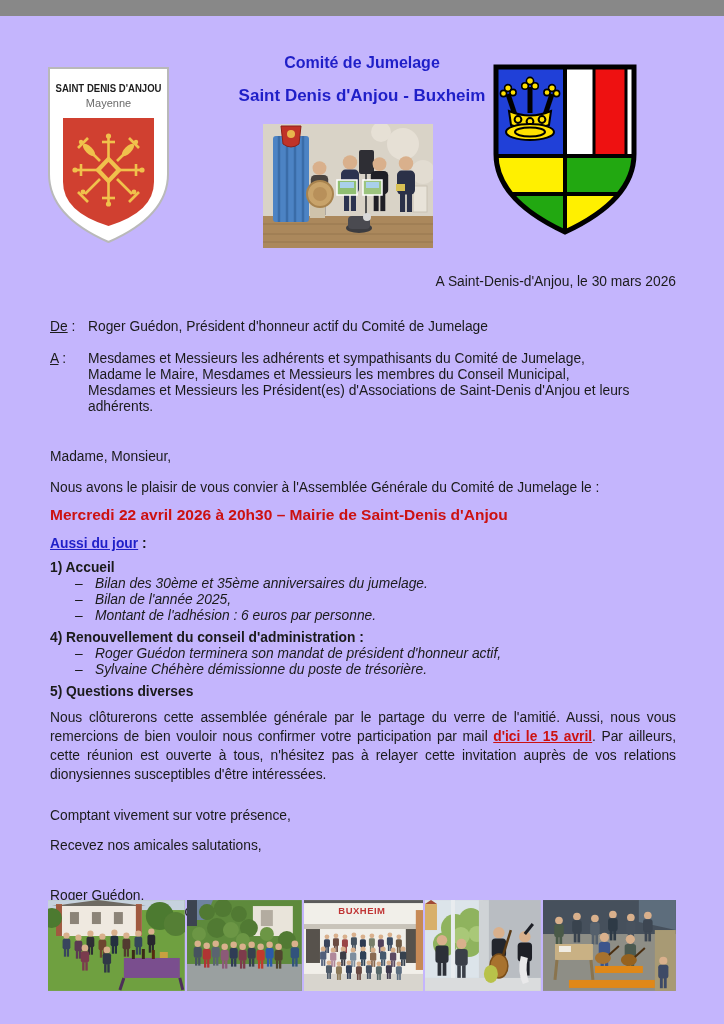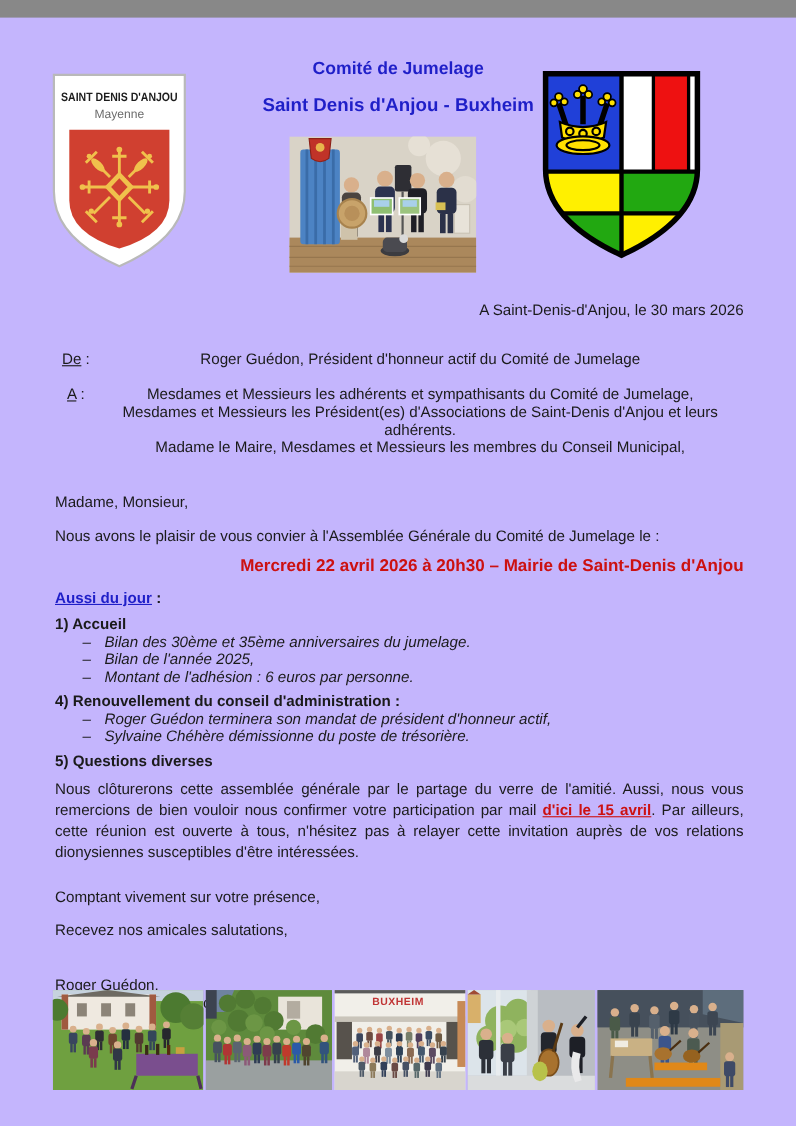--- a/index.html
+++ b/index.html
@@ -13,27 +13,27 @@
   .arms-left  { position:absolute; left:45px;  top:50px;  width:127px; height:178px; }
   .arms-right { position:absolute; left:490px; top:45px;  width:150px; height:177px; }
   .title1 { position:absolute; left:0; top:38px; width:724px; text-align:center;
             font-size:16px; font-weight:bold; }
   .title2 { position:absolute; left:0; top:70px; width:724px; text-align:center;
             font-size:17px; font-weight:bold; }
   .photo-center { position:absolute; left:263px; top:108px; width:170px; height:124px; }
   
   .col { position:absolute; left:50px; top:250px; width:626px; font-size:13.8px; line-height:16px; }
   .dateline { text-align:right; margin-top:8px; }
-  .fromto { display:grid; grid-template-columns:38px 1fr;text-align:center; }
+  .fromto { display:grid; grid-template-columns:38px 1fr; }
   .fromto.de { margin-top:29px; }
   .fromto.a  { margin-top:16px; }
   .ft-label span.u { text-decoration:underline; }
   .salutation { margin-top:34px; }
   .intro { margin-top:15px; }
-  .meeting { margin-top:11px; text-align:right; font-size:15.5px; font-weight:bold; }
+  .meeting { margin-top:11px; text-align:left; font-size:15.5px; font-weight:bold; }
   .ordre { margin-top:13px; font-weight:bold; }
   .ordre .u { text-decoration:underline; }
   .ag-title { font-weight:bold; margin-top:6px; }
   .ag-title.first { margin-top:8px; }
   .ag-bullet { display:grid; grid-template-columns:20px 1fr; margin-left:25px; font-style:italic; }
   .closing-par { margin-top:8px; text-align:justify; line-height:19px; }
   .closing-par .hl { font-weight:bold; text-decoration:underline; }
   .presence { margin-top:24px; }
   .salutations { margin-top:14px; }
   .signature { margin-top:34px; }
@@ -199,22 +199,22 @@
 
     <div class="fromto de">
       <div class="ft-label"><span class="u">De</span><span style="white-space:pre"> :</span></div>
       <div>Roger Guédon, Président d'honneur actif du Comité de Jumelage</div>
     </div>
 
     <div class="fromto a">
       <div class="ft-label"><span class="u">A</span><span style="white-space:pre"> :</span></div>
       <div>
         <div>Mesdames et Messieurs les adhérents et sympathisants du Comité de Jumelage,</div>
+        <div>Madame le Maire, Mesdames et Messieurs les membres du Conseil Municipal,</div>
         <div>Mesdames et Messieurs les Président(es) d'Associations de Saint-Denis d'Anjou et leurs adhérents.</div>
-        <div>Madame le Maire, Mesdames et Messieurs les membres du Conseil Municipal,</div>
       </div>
     </div>
 
     <div class="salutation">Madame, Monsieur,</div>
     <div class="intro">Nous avons le plaisir de vous convier à l'Assemblée Générale du Comité de Jumelage le :</div>
     <div class="meeting" style="color:#cc1111">Mercredi 22 avril 2026 à 20h30 – Mairie de Saint-Denis d'Anjou</div>
 
     <div class="ordre">
       <span class="u" style="color:#1f1fc8">Aussi du jour</span><span style="white-space:pre"> :</span>
     </div>

